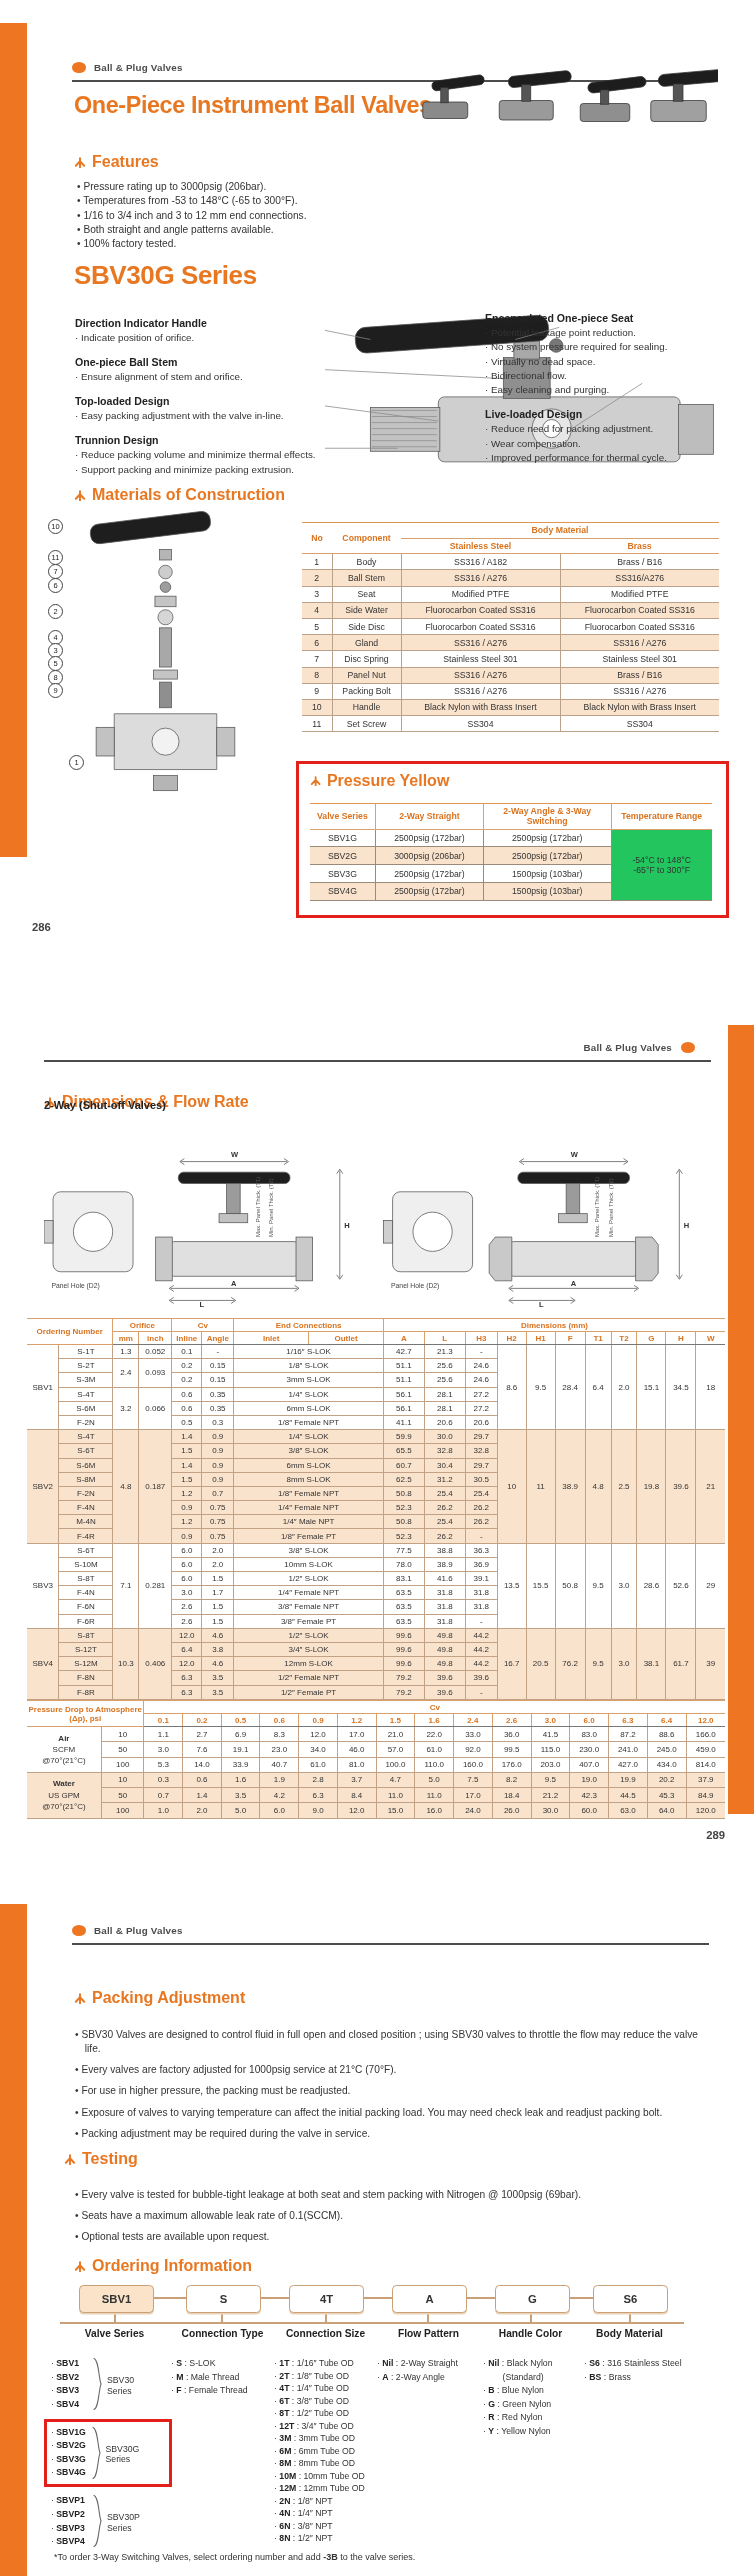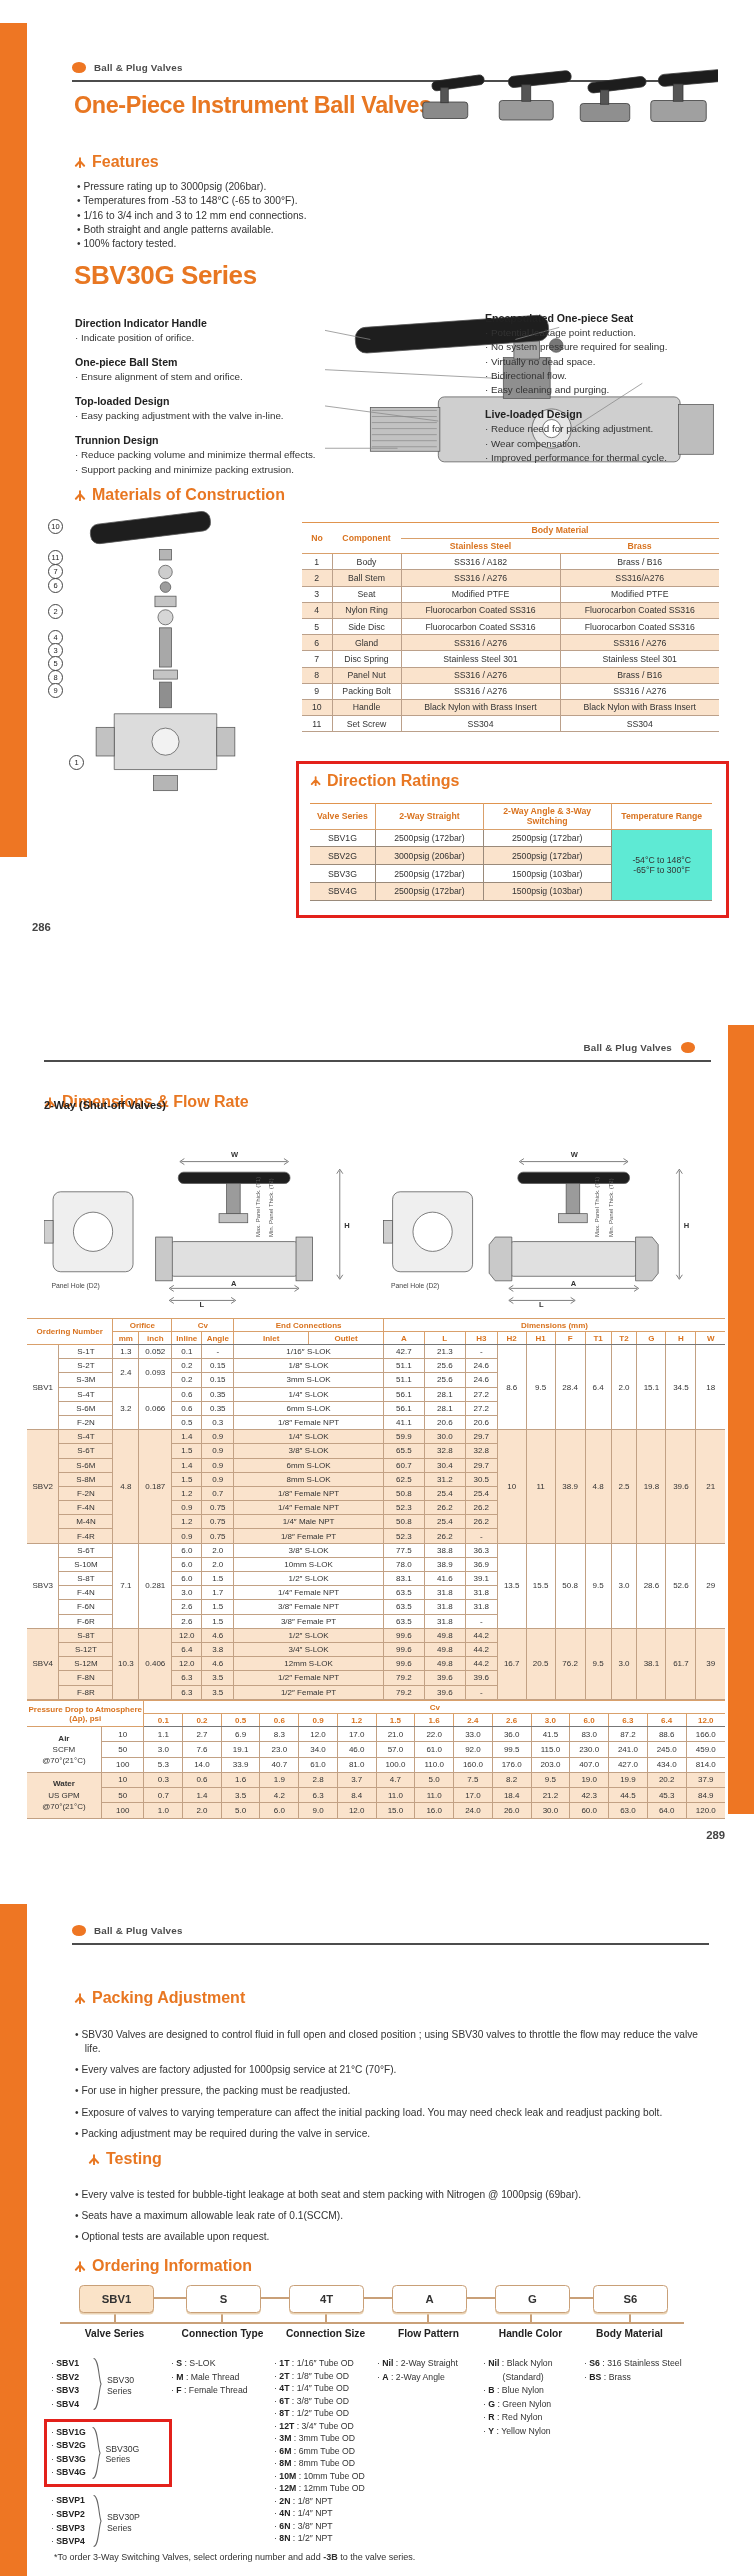--- a/index.html
+++ b/index.html
@@ -31,21 +31,21 @@
   .mat-table td{padding:2.6px 1.5px;border:0.8px solid #BBA08A;border-left:0.8px solid #9a8a7a;}
   .mat-table td:first-child{border-left:none;}
   .mat-table td:last-child{border-right:none;}
   .mat-table tr.shade td{background:#FAE3CC;}
   .rb{position:absolute;left:296px;top:761px;width:427px;height:151px;border:3.8px solid #E3211B;}
   .pr-table{position:absolute;left:10.6px;top:39px;width:402px;font-size:8.7px;text-align:center;
             border-top:1.5px solid #E0944E;border-bottom:1.5px solid #E0944E;}
   .pr-table th{color:#D9731F;font-weight:bold;padding:2.3px 1.5px;border:0.8px solid #D9A06B;border-top:none;}
   .pr-table td{padding:3.4px 1.5px;border:0.8px solid #9a8a7a;}
   .pr-table tr.shade td{background:#FAE3CC;}
-  .pr-table td.temp{background:#5eead4;white-space:pre-line;}
+  .pr-table td.temp{background:#22c55e;white-space:pre-line;}
   .pr-table th:first-child,.pr-table td:first-child{border-left:none;}
   .pr-table th:last-child,.pr-table td:last-child{border-right:none;}
   .dims-table{position:absolute;left:27px;top:1318px;width:698px;font-size:8px;text-align:center;
               border-top:1.5px solid #E0944E;border-bottom:1.5px solid #E0944E;}
   .dims-table th{color:#D9731F;font-weight:bold;padding:1.5px 0.8px;border:0.8px solid #D9A06B;}
   .dims-table thead tr:last-child th{border-bottom:1.5px solid #777;}
   .dims-table td{padding:1.1px 0.8px;border:0.8px solid #C2A184;line-height:11px;}
   .dims-table tr.shade td{background:#FAE3CC;}
   .dims-table tr.gfirst td{border-top:1.1px solid #888;}
   .dims-table th:first-child,.dims-table td:first-child{border-left:none;}
@@ -263,21 +263,21 @@
           <td>SS316/A276</td>
         </tr>
         <tr>
           <td>3</td>
           <td>Seat</td>
           <td>Modified PTFE</td>
           <td>Modified PTFE</td>
         </tr>
         <tr class="shade">
           <td>4</td>
-          <td>Nylon Ring</td>
+          <td>Side Water</td>
           <td>Fluorocarbon Coated SS316</td>
           <td>Fluorocarbon Coated SS316</td>
         </tr>
         <tr>
           <td>5</td>
           <td>Side Disc</td>
           <td>Fluorocarbon Coated SS316</td>
           <td>Fluorocarbon Coated SS316</td>
         </tr>
         <tr class="shade">
@@ -317,21 +317,21 @@
           <td>SS304</td>
         </tr>
       </tbody>
   </table>
 
   <div class="rb">
     <div class="sec-head" style="left:10.6px;top:7.5px;">
       <svg width="11.3" height="11.3" viewBox="0 0 16 16" style="position:static">
         <path d="M8 15 V3 M8 7 L2.5 13 M8 7 L13.5 13" stroke="#E87722" stroke-width="2.6" fill="none" stroke-linecap="round"></path>
       </svg>
-      <span>Direction Ratings</span>
+      <span>Pressure Yellow</span>
     </div>
     <table class="pr-table">
       <colgroup>
           <col style="width:66px">
           <col style="width:107px">
           <col style="width:128px">
           <col style="width:100px">
         </colgroup>
       <thead>
         <tr>
@@ -922,21 +922,21 @@
     <span>Packing Adjustment</span>
   </div>
   <div class="bullet-list" id="packing-list" style="left:75px;top:2028px;width:638px;">
       <div class="bullet-item">SBV30 Valves are designed to control fluid in full open and closed position ; using SBV30 valves to throttle the flow may reduce the valve life.</div>
       <div class="bullet-item">Every valves are factory adjusted for 1000psig service at 21°C (70°F).</div>
       <div class="bullet-item">For use in higher pressure, the packing must be readjusted.</div>
       <div class="bullet-item">Exposure of valves to varying temperature can affect the initial packing load. You may need check leak and readjust  packing bolt.</div>
       <div class="bullet-item">Packing adjustment may be required during the valve in service.</div>
     </div>
 
-  <div class="sec-head" style="left:88px;top:2150px;">
+  <div class="sec-head" style="left:64px;top:2150px;">
     <svg width="12" height="12" viewBox="0 0 16 16" style="position:static">
       <path d="M8 15 V3 M8 7 L2.5 13 M8 7 L13.5 13" stroke="#E87722" stroke-width="2.6" fill="none" stroke-linecap="round"></path>
     </svg>
     <span>Testing</span>
   </div>
   <div class="bullet-list" id="testing-list" style="left:75px;top:2188px;width:638px;">
       <div class="bullet-item">Every valve is tested for bubble-tight leakage at both seat and stem packing with Nitrogen @ 1000psig (69bar).</div>
       <div class="bullet-item">Seats have a maximum allowable leak rate of 0.1(SCCM).</div>
       <div class="bullet-item">Optional tests are available upon request.</div>
     </div>

